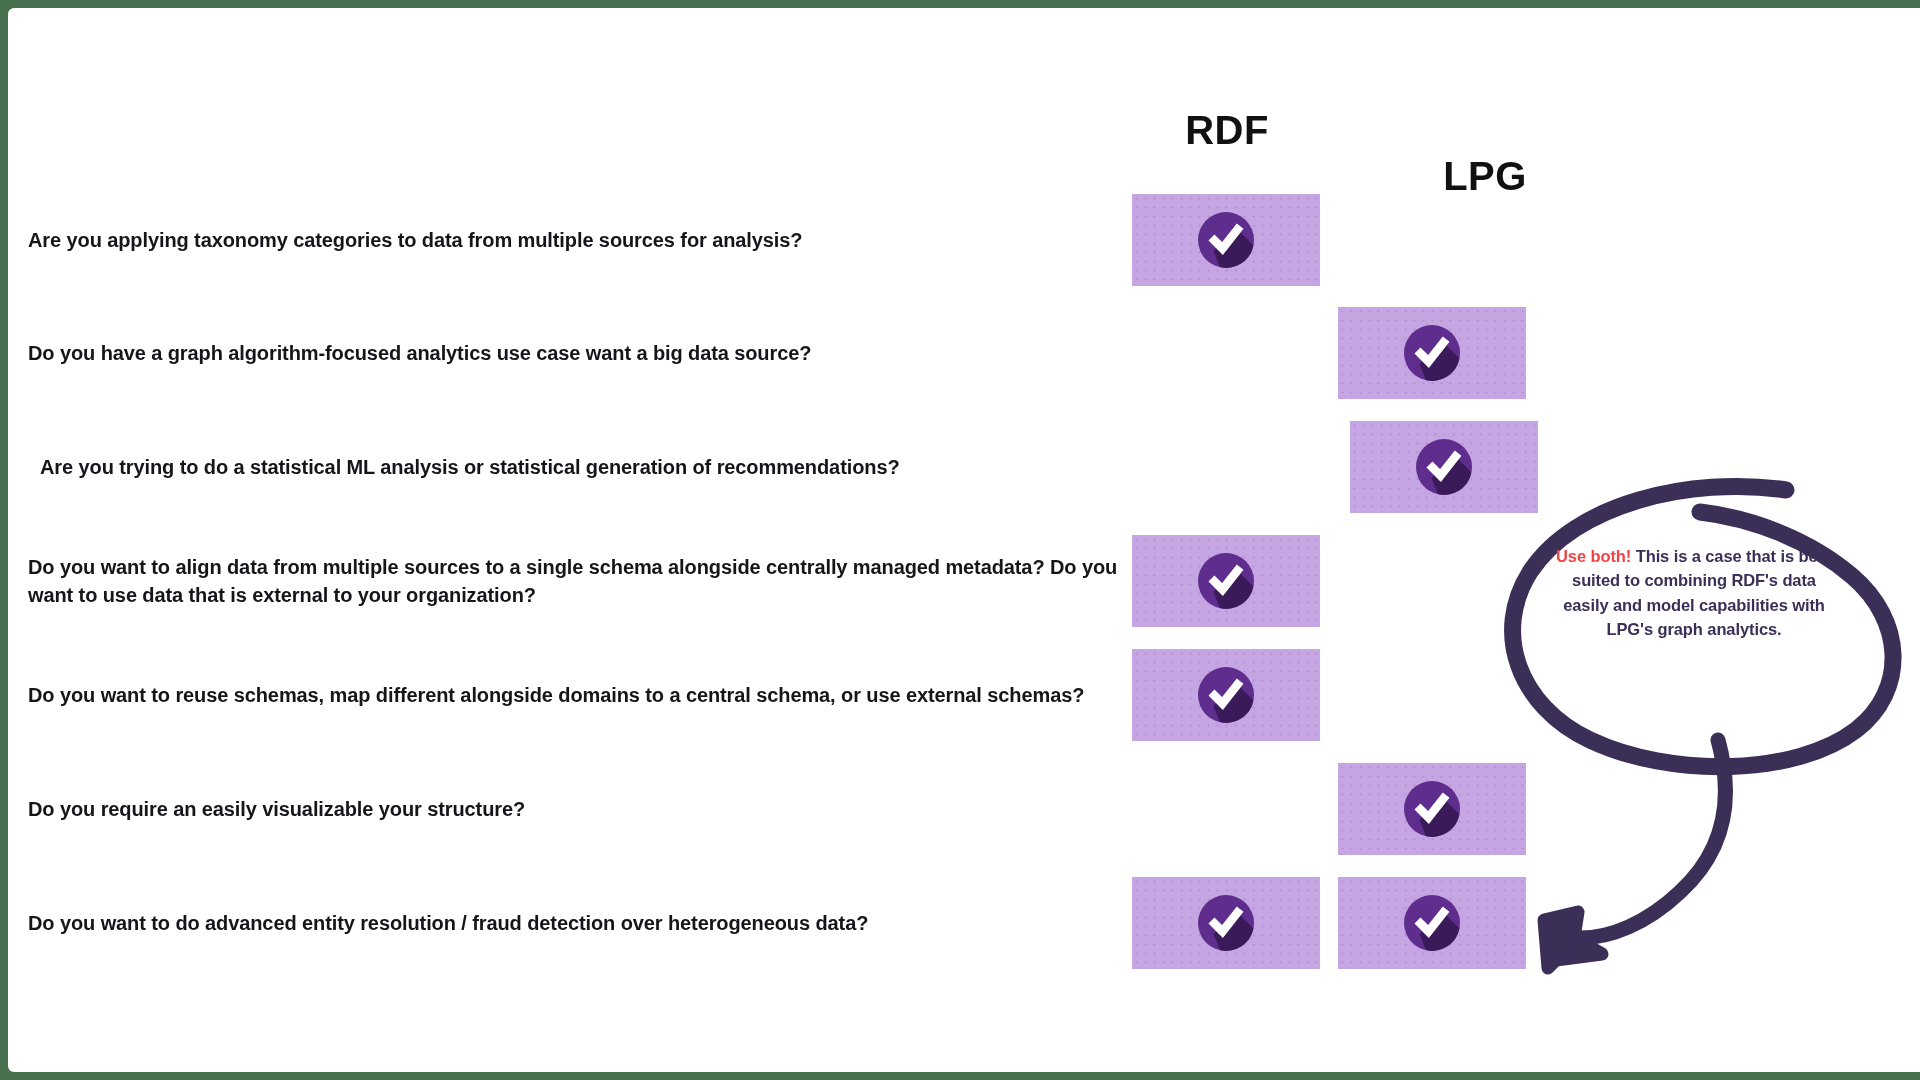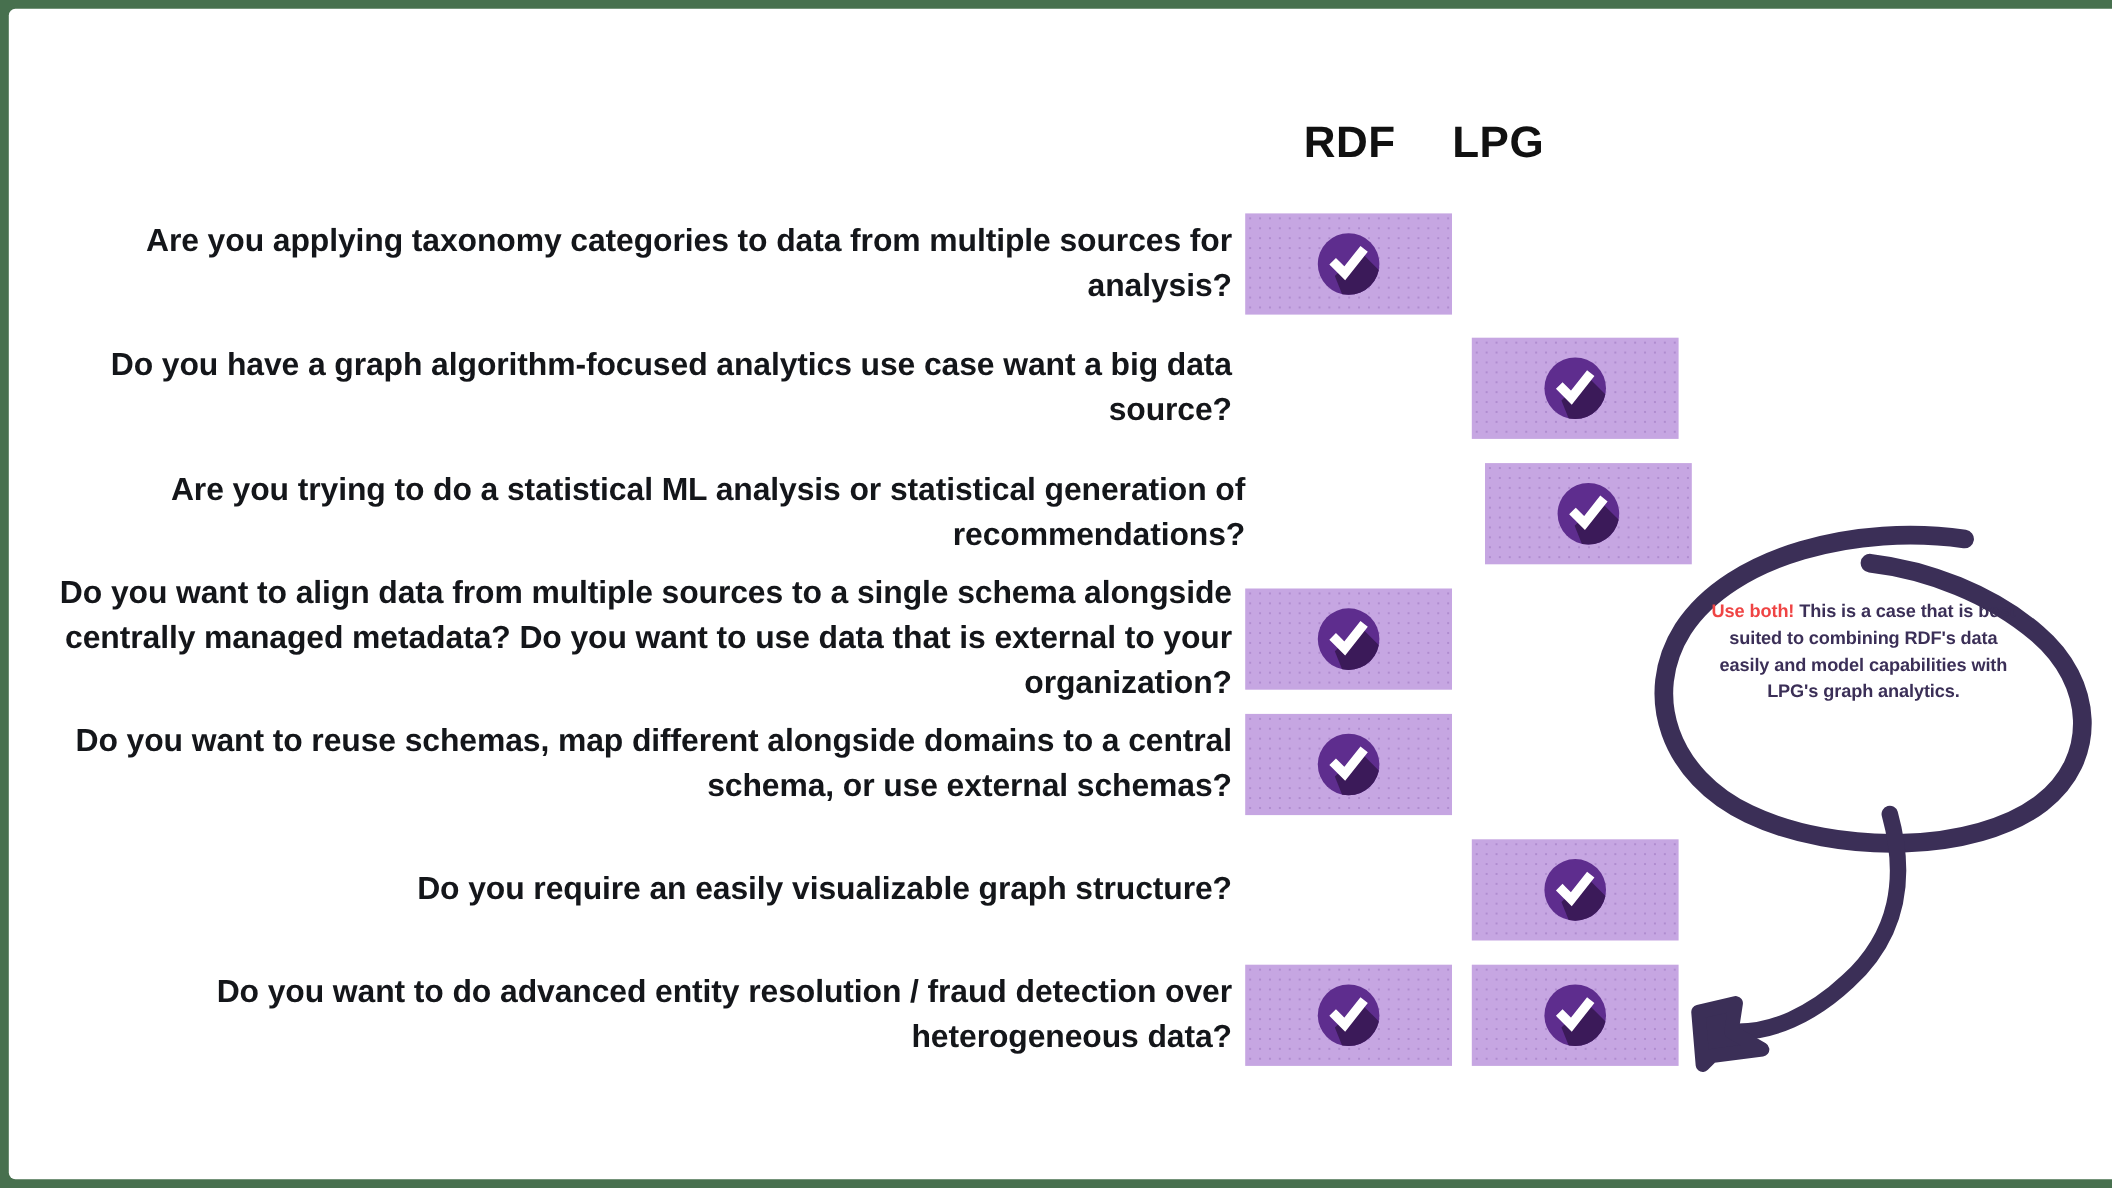--- a/index.html
+++ b/index.html
@@ -33,38 +33,37 @@
     top: 100px;
     width: 190px;
     text-align: center;
     font-size: 40px;
     font-weight: 800;
     letter-spacing: 0.5px;
     color: #111111;
     font-family: "Liberation Sans", sans-serif;
   }
   #header-rdf { left: 1124px; }
-  #header-lpg { left: 1259px; }
+  #header-lpg { left: 1382px; margin-top: 46px; }
 
   
   .row {
     position: absolute;
     left: 0;
     width: 1904px;
     height: 92px;
   }
 
   .question {
     position: absolute;
     left: 20px;
     width: 1092px;
     top: 50%;
     transform: translateY(-50%);
-    text-align: right;
-    font-size: 29px;
+    font-size: 20px;
     font-weight: 600;
     line-height: 1.42;
     color: #14161A;
     letter-spacing: -0.1px;
     font-family: "Liberation Sans", sans-serif;
   }
 
   
   .cell {
     position: absolute;
@@ -232,21 +231,21 @@
               <g clip-path="url(#cp5)">
                 <path d="M 41.5 19.5 L 62 40 L 62 62 L 26.5 62 L 18.5 42 Z" fill="#3B1A59"></path>
               </g>
               <path d="M 19.5 31.5 L 27.5 39.5 L 42.5 20.5" fill="none" stroke="#FFFFFF" stroke-width="8.5" stroke-linecap="square" stroke-linejoin="miter"></path>
             </svg>
           </div>
         </div>
         <div class="cell cell-lpg"></div>
       </div>
       <div class="row" style="top: 755px;">
-        <div class="question">Do you require an easily visualizable graph structure?</div>
+        <div class="question">Do you require an easily visualizable your structure?</div>
         <div class="cell cell-rdf"></div>
         <div class="cell cell-lpg on">
           <div class="badge">
             <svg viewBox="0 0 62 62" xmlns="http://www.w3.org/2000/svg">
               <defs>
                 <clipPath id="cp6">
                   <circle cx="31" cy="31" r="28"></circle>
                 </clipPath>
               </defs>
               <circle cx="31" cy="31" r="28" fill="#5E2D8E"></circle>

